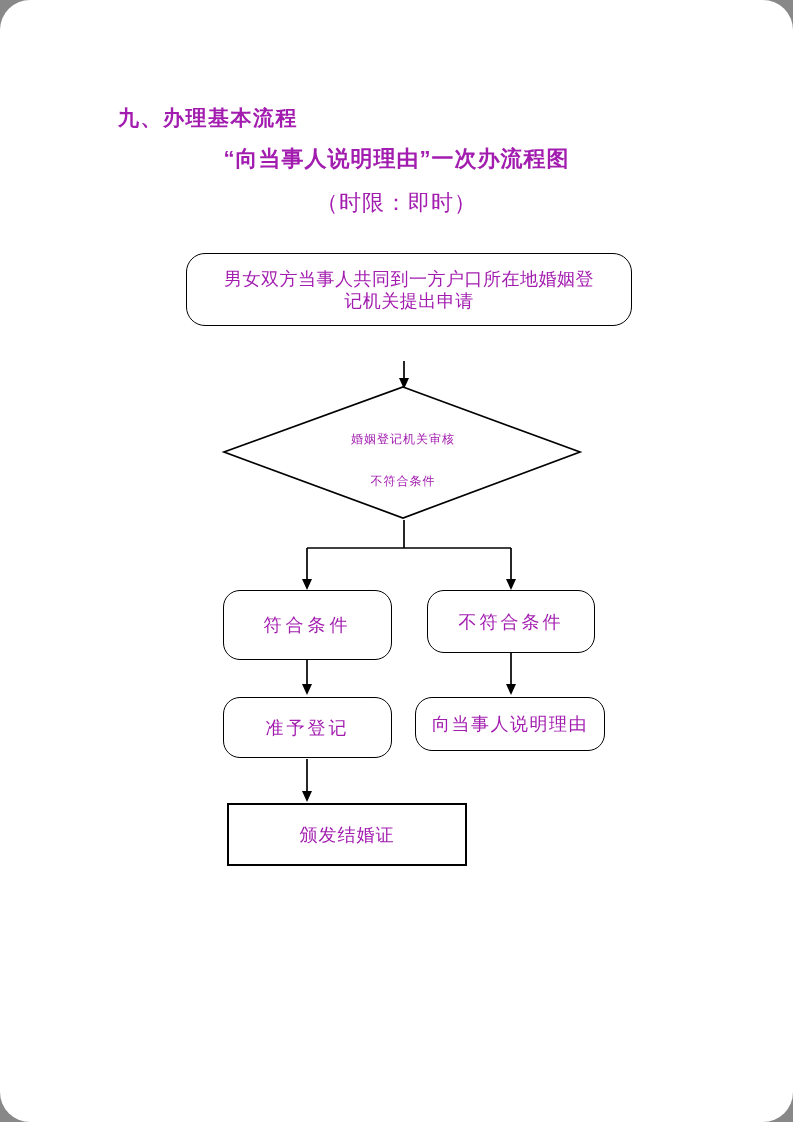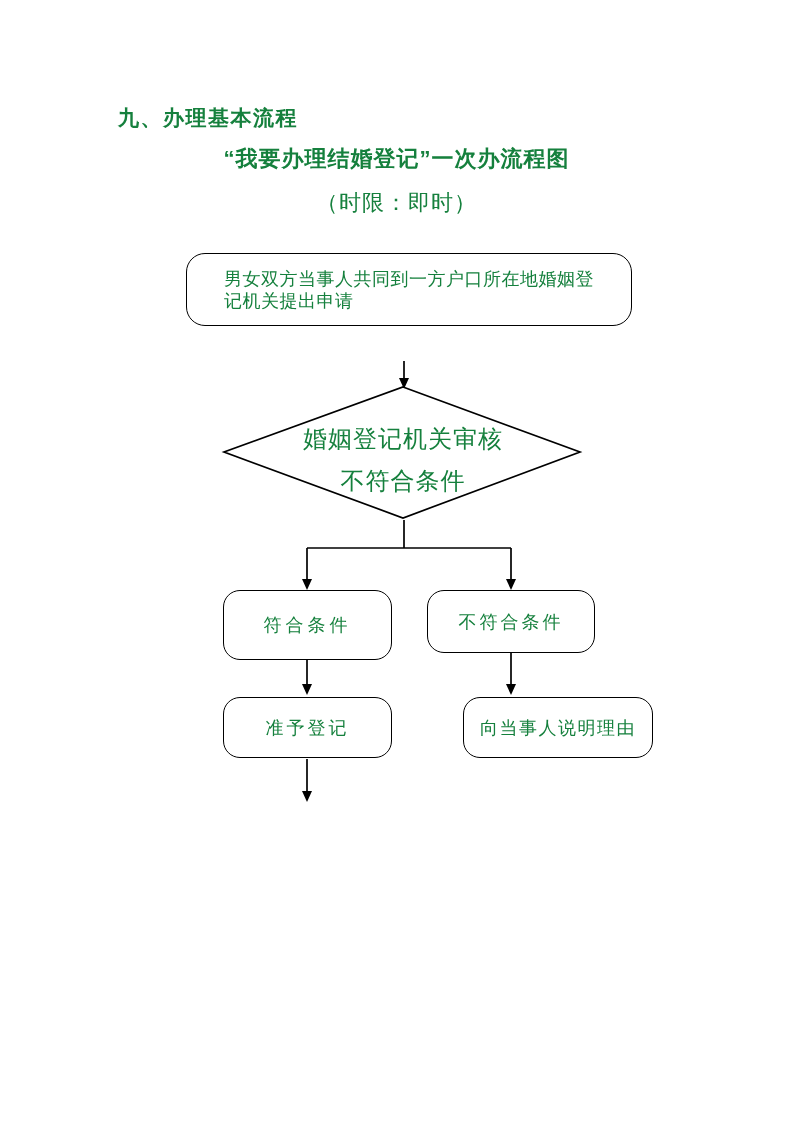--- a/index.html
+++ b/index.html
@@ -4,21 +4,22 @@
 <style>
   html, body { margin: 0; padding: 0; background: #888; }
   .page {
     position: relative;
     width: 793px;
     height: 1122px;
     background: #ffffff;
     margin: 0 auto;
     overflow: hidden;
     font-family: "Liberation Serif", "DejaVu Serif", serif;
-    color: #15803d;
+    color: #a21caf;
+    border-radius: 30px;
   }
   .heading {
     position: absolute;
     left: 118px;
     top: 106px;
     font-family: "Liberation Sans", "DejaVu Sans", sans-serif;
     font-weight: bold;
     font-size: 21px;
     line-height: 24px;
     letter-spacing: 1.5px;
@@ -53,60 +54,60 @@
     pointer-events: none;
   }
   .node {
     position: absolute;
     box-sizing: border-box;
     border: 1.6px solid #000;
     background: #ffffff;
     display: flex;
     align-items: center;
     justify-content: center;
-    text-align: left;
+    text-align: center;
     font-size: 18px;
     line-height: 22px;
     letter-spacing: 2px;
   }
   .rounded { border-radius: 17px; }
   .node-start {
     left: 186px; top: 253px; width: 446px; height: 73px;
     border-radius: 19px;
     white-space: pre-line;
     letter-spacing: 0.5px;
   }
   .node-eligible     { left: 223px; top: 590px; width: 169px; height: 70px; letter-spacing: 4px; }
   .node-not-eligible { left: 427px; top: 590px; width: 168px; height: 63px; letter-spacing: 3px; }
   .node-register     { left: 223px; top: 697px; width: 169px; height: 61px; letter-spacing: 3px; }
-  .node-explain      { left: 415px; top: 697px; width: 190px; height: 61px; letter-spacing: 1.5px; margin-left: 48px; }
+  .node-explain      { left: 415px; top: 697px; width: 190px; height: 54px; letter-spacing: 1.5px; }
   .node-issue {
     left: 227px; top: 803px; width: 240px; height: 63px;
     border-width: 2px; border-radius: 0;
     letter-spacing: 1px;
   }
   .decision-text {
     position: absolute;
     left: 243px;
     width: 320px;
     text-align: center;
-    font-size: 24px;
+    font-size: 12px;
     line-height: 22px;
     letter-spacing: 1px;
   }
   .decision-line1 { top: 428px; }
   .decision-line2 { top: 470px; }
 </style>
 </head>
 <body>
 
 <div class="page">
 
   <div class="heading">九、办理基本流程</div>
-  <div class="subtitle">“我要办理结婚登记”一次办流程图</div>
+  <div class="subtitle">“向当事人说明理由”一次办流程图</div>
   <div class="note">（时限：即时）</div>
 
   <svg class="connectors" viewBox="0 0 793 1122" xmlns="http://www.w3.org/2000/svg" stroke="#000" stroke-width="1.7" fill="none">
 
     <g>
       <line x1="404" y1="361" x2="404" y2="378"></line>
       <polygon points="399,378 409,378 404,389" fill="#000" stroke="none"></polygon>
     </g>
 
     <polygon points="403,387 580,452 403,518 224,452" fill="#ffffff"></polygon>
@@ -145,14 +146,15 @@
   <div class="node node-start">男女双方当事人共同到一方户口所在地婚姻登
 记机关提出申请</div>
 
   <div class="decision-text decision-line1">婚姻登记机关审核</div>
   <div class="decision-text decision-line2">不符合条件</div>
 
   <div class="node rounded node-eligible">符合条件</div>
   <div class="node rounded node-register">准予登记</div>
   <div class="node rounded node-not-eligible">不符合条件</div>
   <div class="node rounded node-explain">向当事人说明理由</div>
+  <div class="node node-issue">颁发结婚证</div>
 
 </div>
 
 </body></html>

